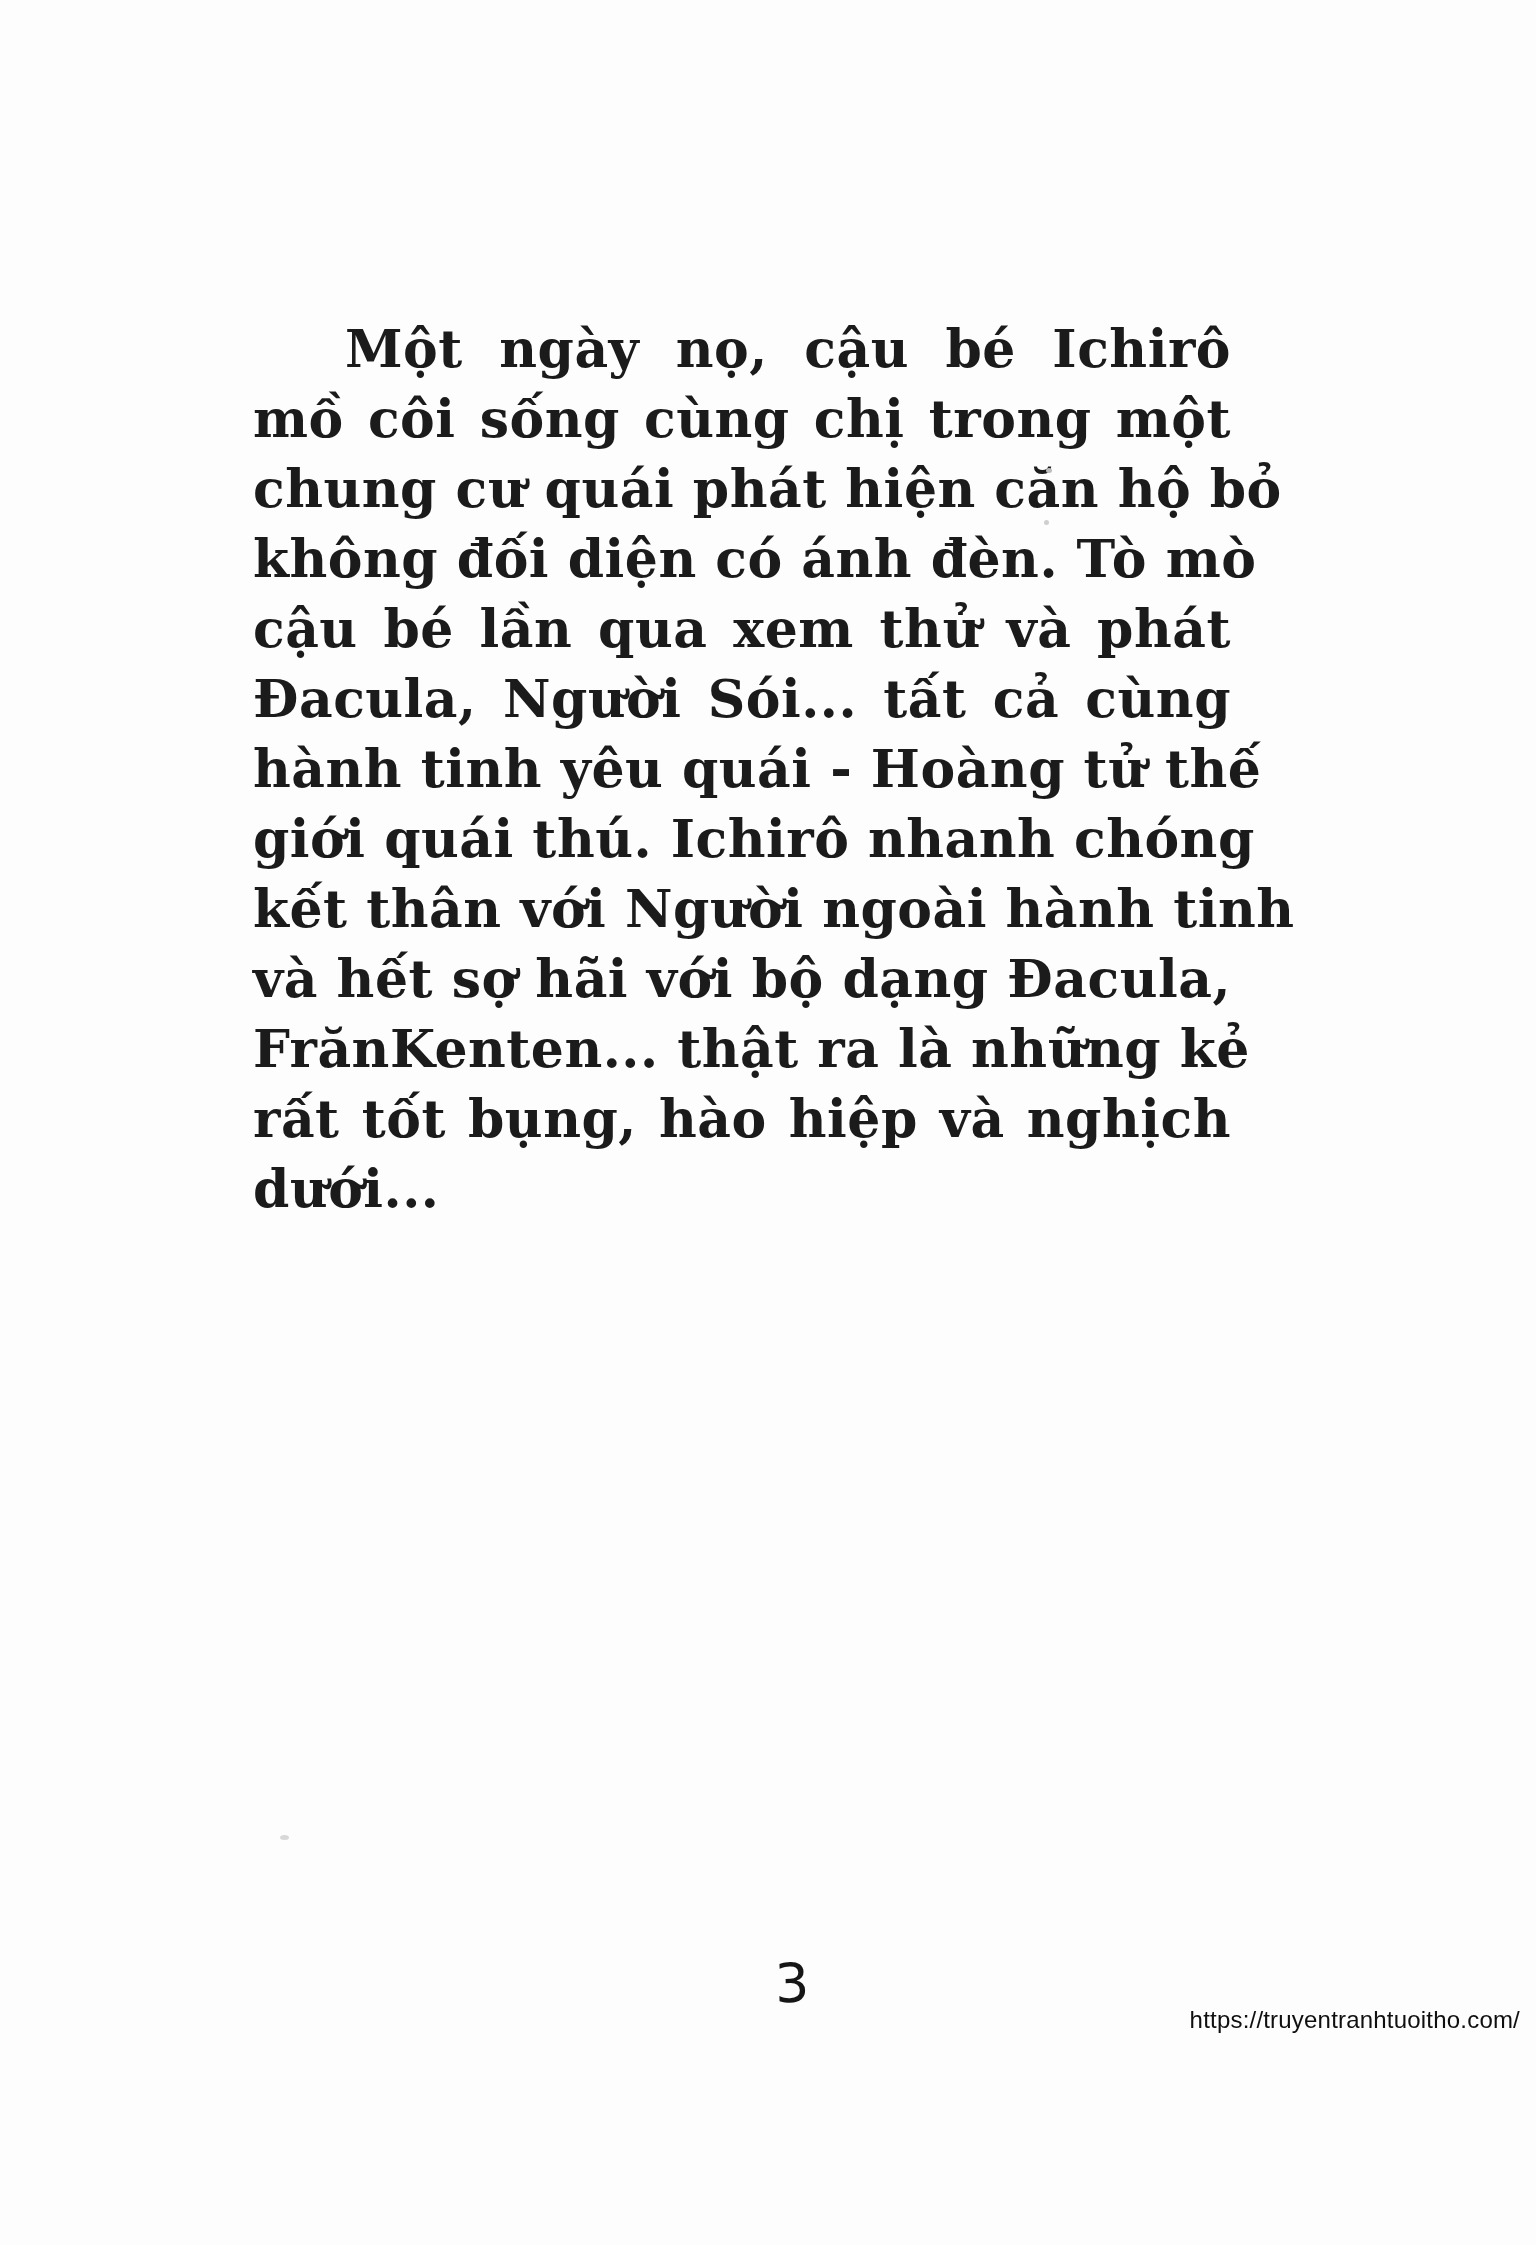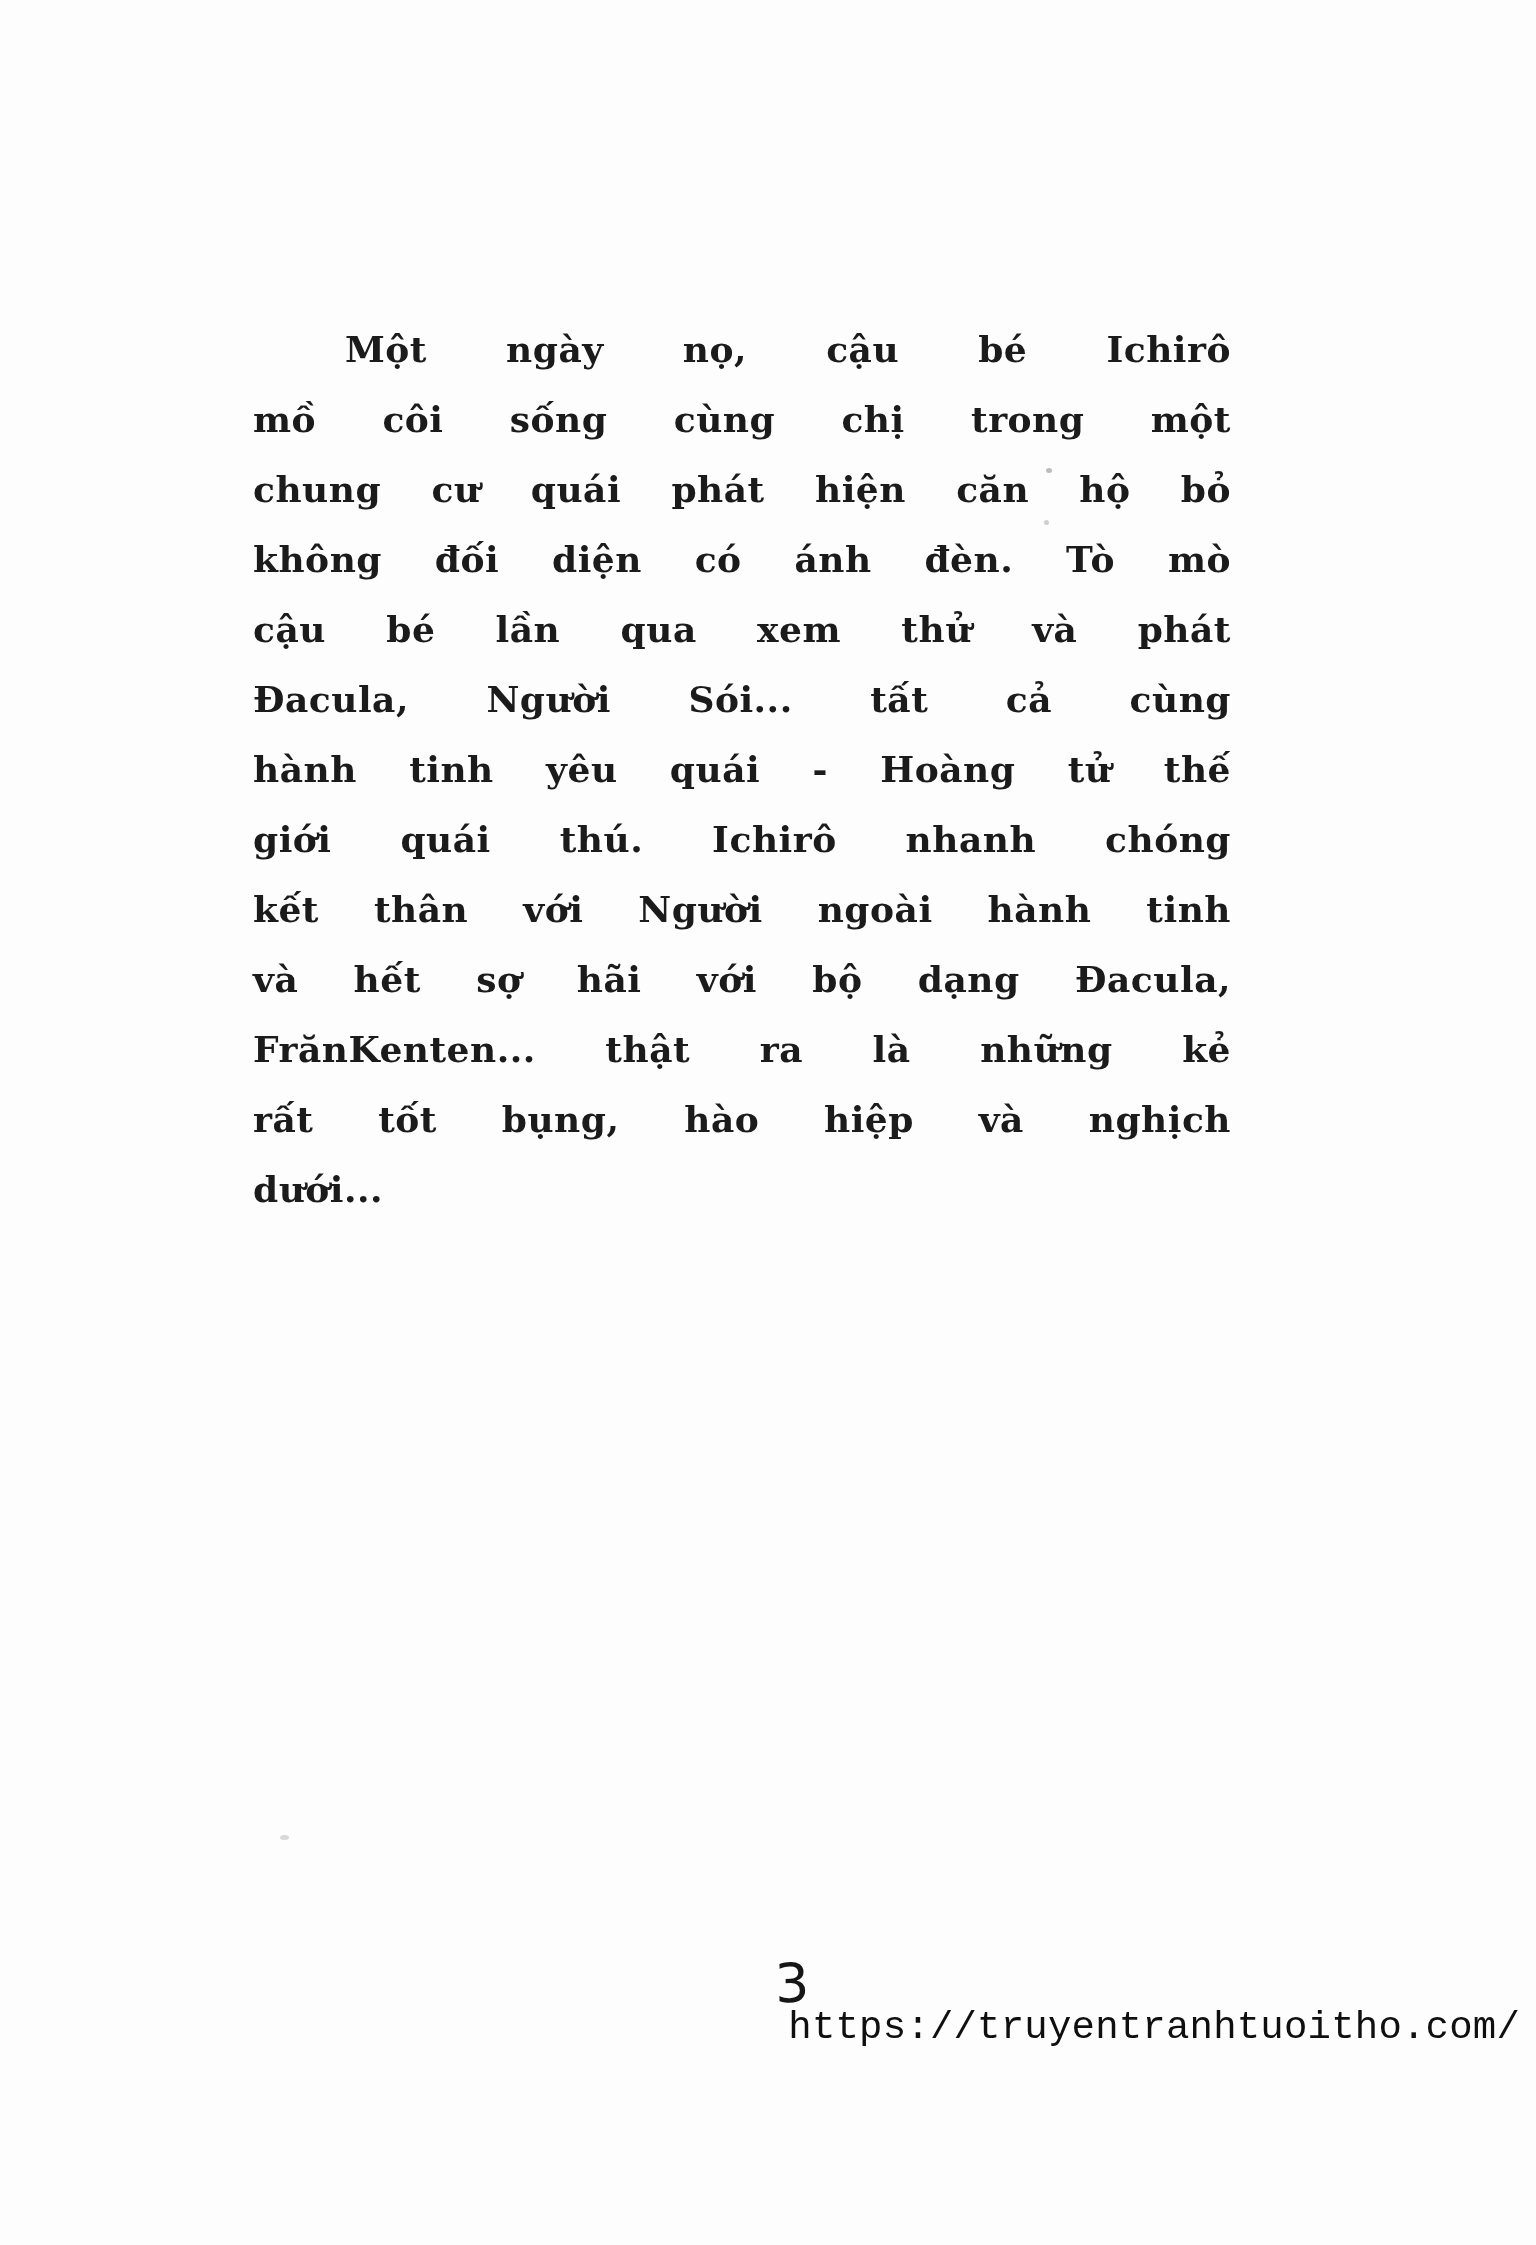--- a/index.html
+++ b/index.html
@@ -19,21 +19,21 @@
     position: absolute;
     inset: 0;
     background: #fdfdfd;
   }
   .text-block {
     position: absolute;
     left: 253px;
     top: 314px;
     width: 978px;
     color: #1b1b1b;
-    font-size: 36px;
+    font-size: 52px;
     font-weight: bold;
     line-height: 70px;
     letter-spacing: 0.5px;
     -webkit-font-smoothing: antialiased;
   }
   .line {
     white-space: nowrap;
     text-align: justify;
     text-align-last: justify;
   }
@@ -52,22 +52,22 @@
     font-family: "DejaVu Sans", "Liberation Sans", sans-serif;
     font-weight: normal;
     font-size: 54px;
     color: #161616;
     transform: rotate(-2deg);
   }
   .watermark {
     position: absolute;
     right: 16px;
     top: 2006px;
-    font-family: Liberation Mono, monospace;
-    font-size: 39px;
+    font-family: Liberation Sans, sans-serif;
+    font-size: 24px;
     letter-spacing: 0.2px;
     color: #0f0f0f;
   }
   .speck {
     position: absolute;
     background: #d8d8d8;
     border-radius: 50%;
   }
   .speck.s1 { left: 280px; top: 1835px; width: 9px; height: 5px; }
   .speck.s2 { left: 1046px; top: 468px; width: 6px; height: 5px; background: #bdbdbd; }

